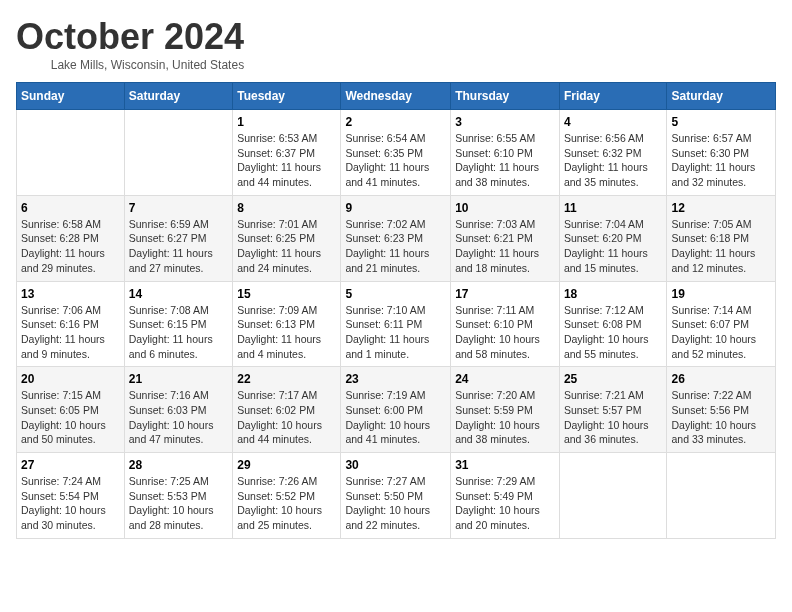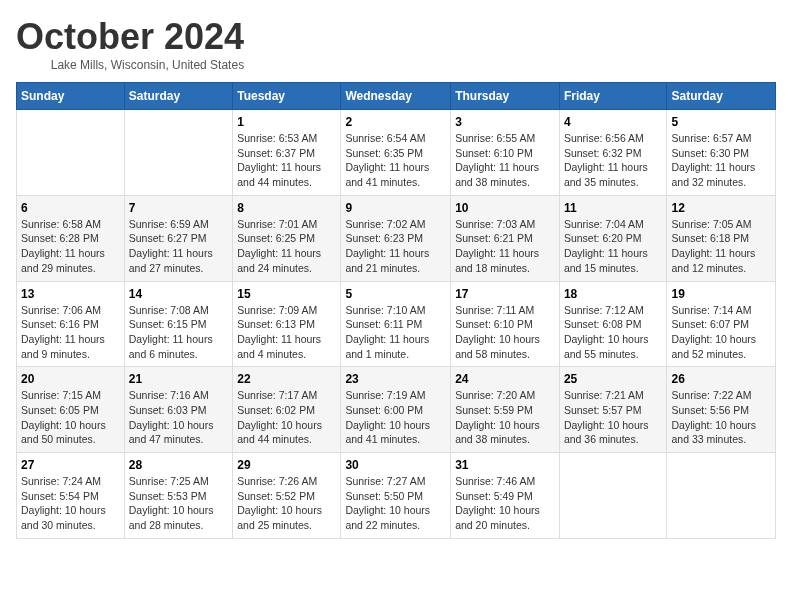--- a/index.html
+++ b/index.html
@@ -288,21 +288,21 @@
 Daylight: 10 hours and 25 minutes.</div>
         </td>
         <td>
           <span class="day-num">30</span>
           <div class="day-info" style="white-space: pre-line;">Sunrise: 7:27 AM
 Sunset: 5:50 PM
 Daylight: 10 hours and 22 minutes.</div>
         </td>
         <td>
           <span class="day-num">31</span>
-          <div class="day-info" style="white-space: pre-line;">Sunrise: 7:46 AM
+          <div class="day-info" style="white-space: pre-line;">Sunrise: 7:29 AM
 Sunset: 5:49 PM
 Daylight: 10 hours and 20 minutes.</div>
         </td>
         <td></td>
         <td></td>
       </tr>
     </tbody>
 </table>
 
 </body></html>

